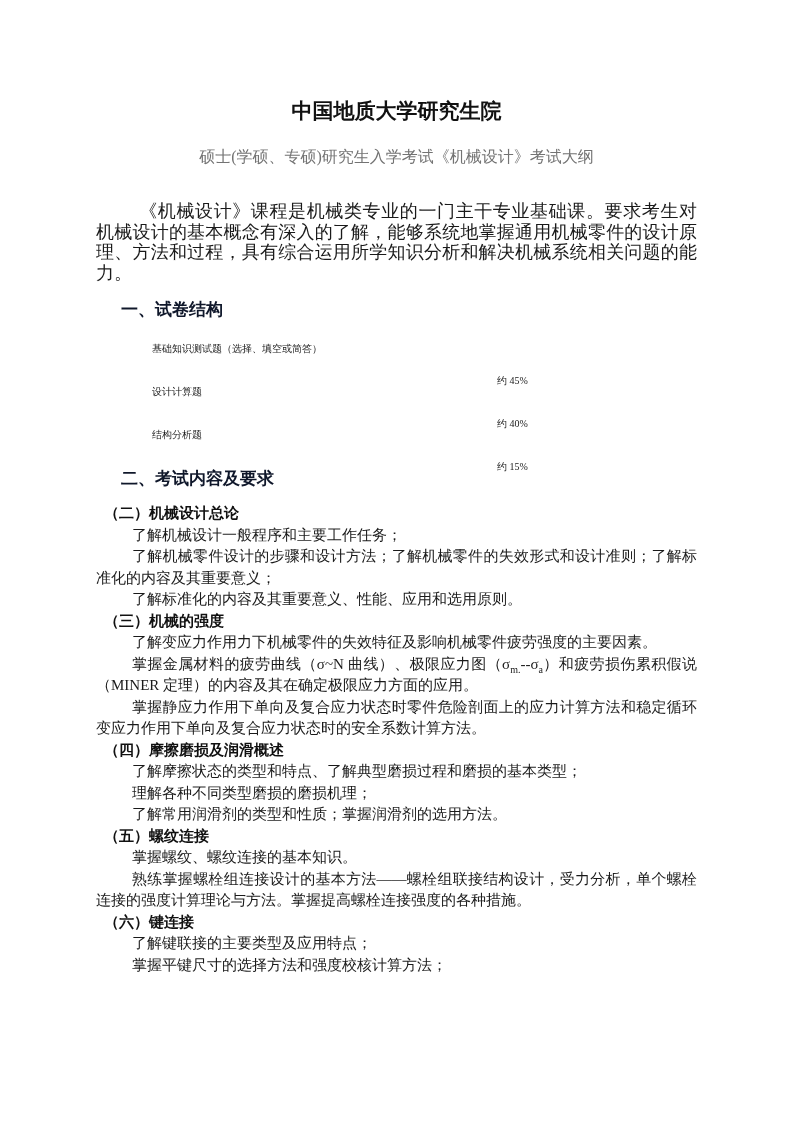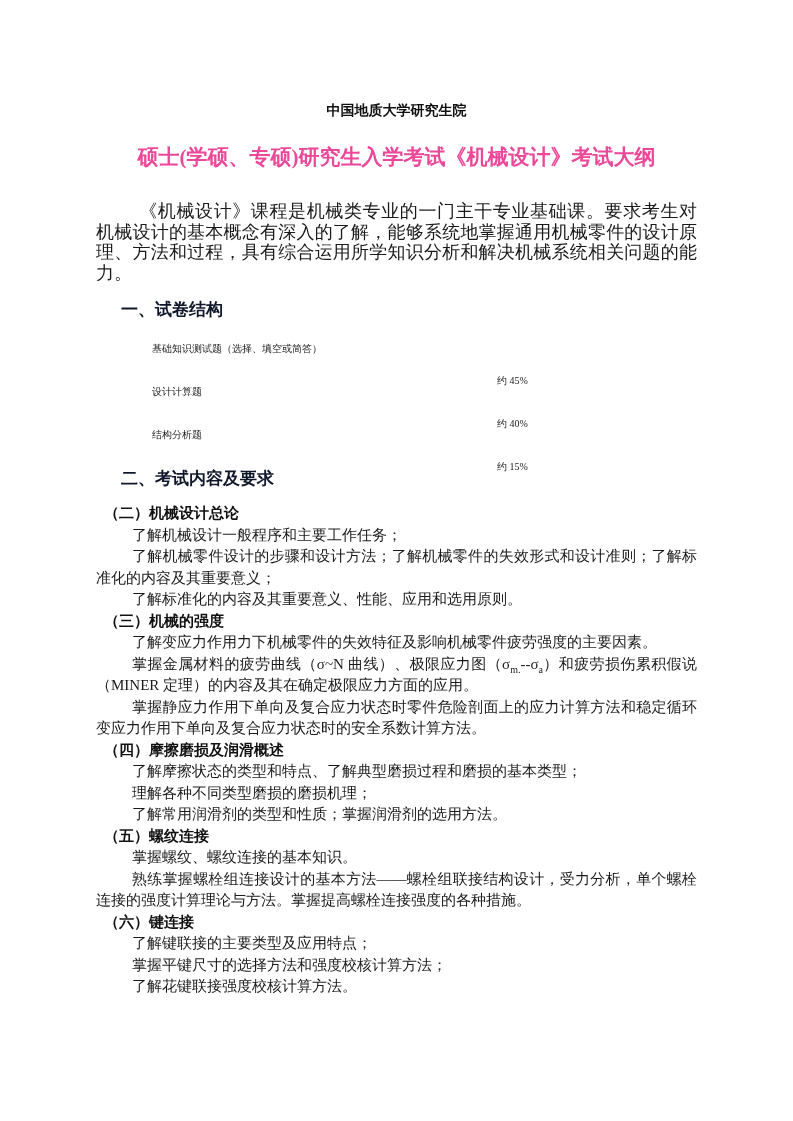--- a/index.html
+++ b/index.html
@@ -14,33 +14,33 @@
     background: #ffffff;
     overflow: hidden;
     font-family: "Liberation Serif", "DejaVu Serif", serif;
     color: #1a1a1a;
   }
   .content {
     padding: 99px 96px 0 96px;
   }
   .doc-title {
     margin: 0;
-    font-size: 14px;
+    font-size: 21px;
     line-height: 24px;
     font-weight: 700;
     text-align: center;
     color: #111;
   }
   .doc-subtitle {
     margin: 21px 0 0 0;
-    font-size: 21px;
+    font-size: 16px;
     line-height: 26px;
-    font-weight: 700;
+    font-weight: 400;
     text-align: center;
-    color: #ec4899;
+    color: #737373;
   }
   .intro {
     margin: 31px 0 0 0;
     font-size: 18px;
     line-height: 20.5px;
     text-align: justify;
     text-indent: 2.4em;
   }
   .section-heading {
     margin: 16px 0 0 25px;
@@ -161,18 +161,17 @@
   <p class="body-para">熟练掌握螺栓组连接设计的基本方法——螺栓组联接结构设计，受力分析，单个螺栓连接的强度计算理论与方法。掌握提高螺栓连接强度的各种措施。</p>
 </div>
 
   <div class="subsection">
     <div class="subheading">（六）键连接</div>
 
   <p class="body-para">了解键联接的主要类型及应用特点；</p>
 
   <p class="body-para">掌握平键尺寸的选择方法和强度校核计算方法；</p>
 
-  <p class="body-para">了解花键联接强度校核计算方法。</p>
 </div>
 </div>
 
   </div>
 </div>
 
 </body></html>

